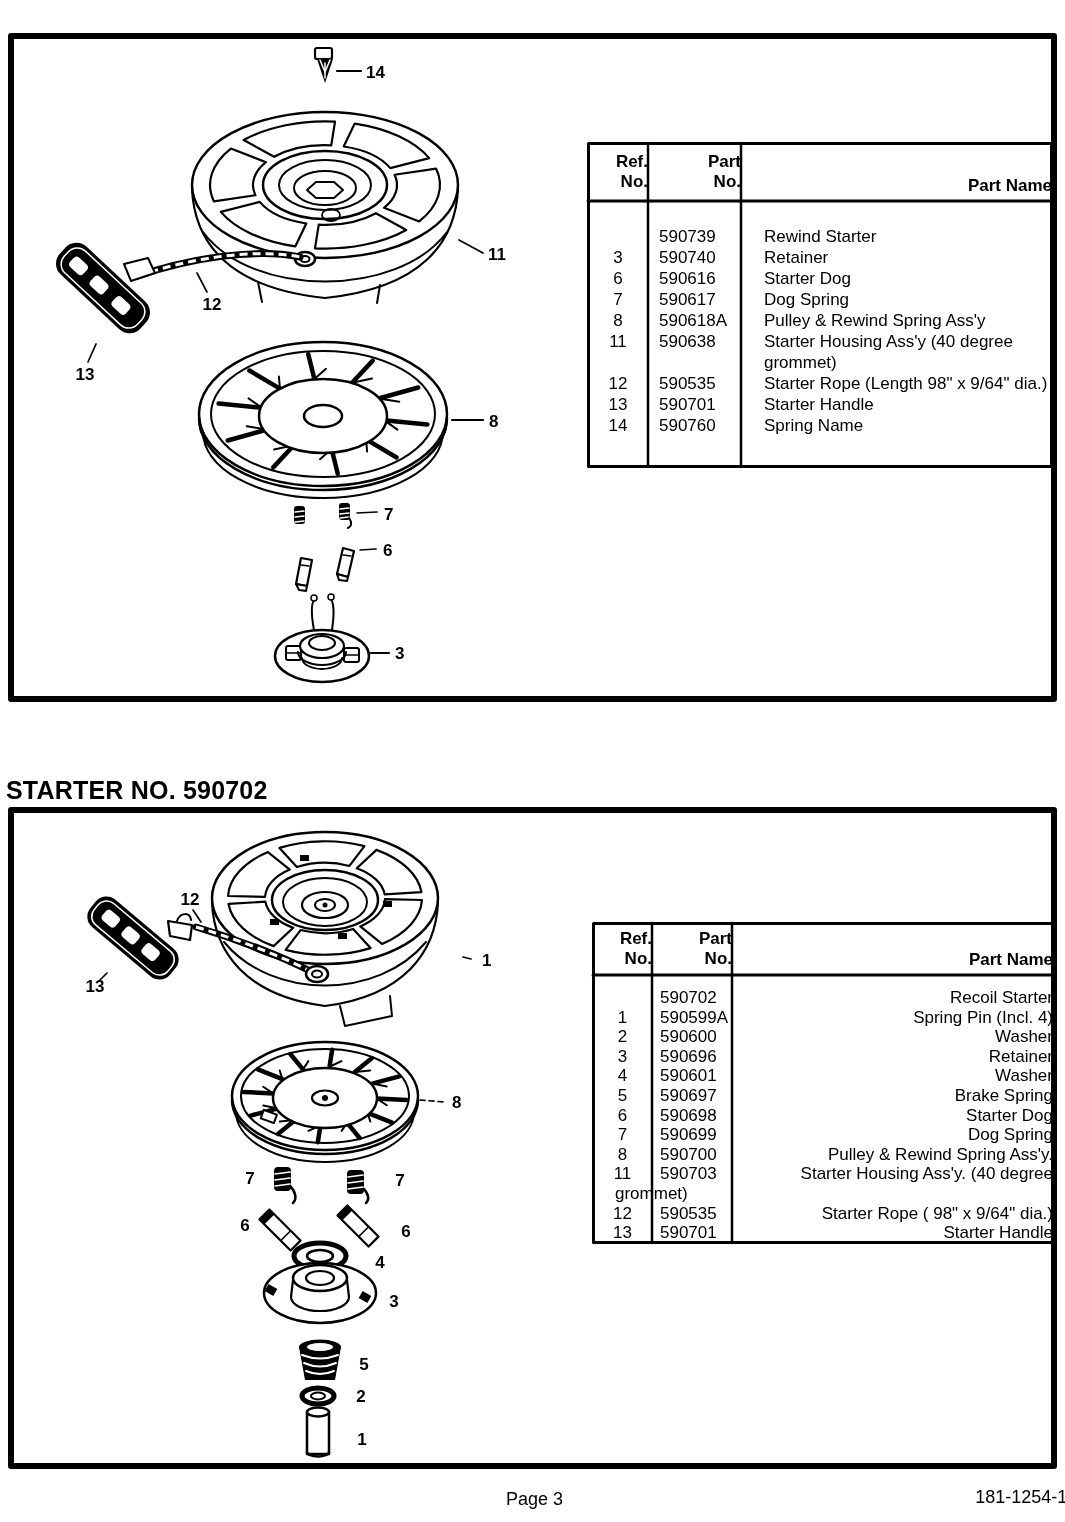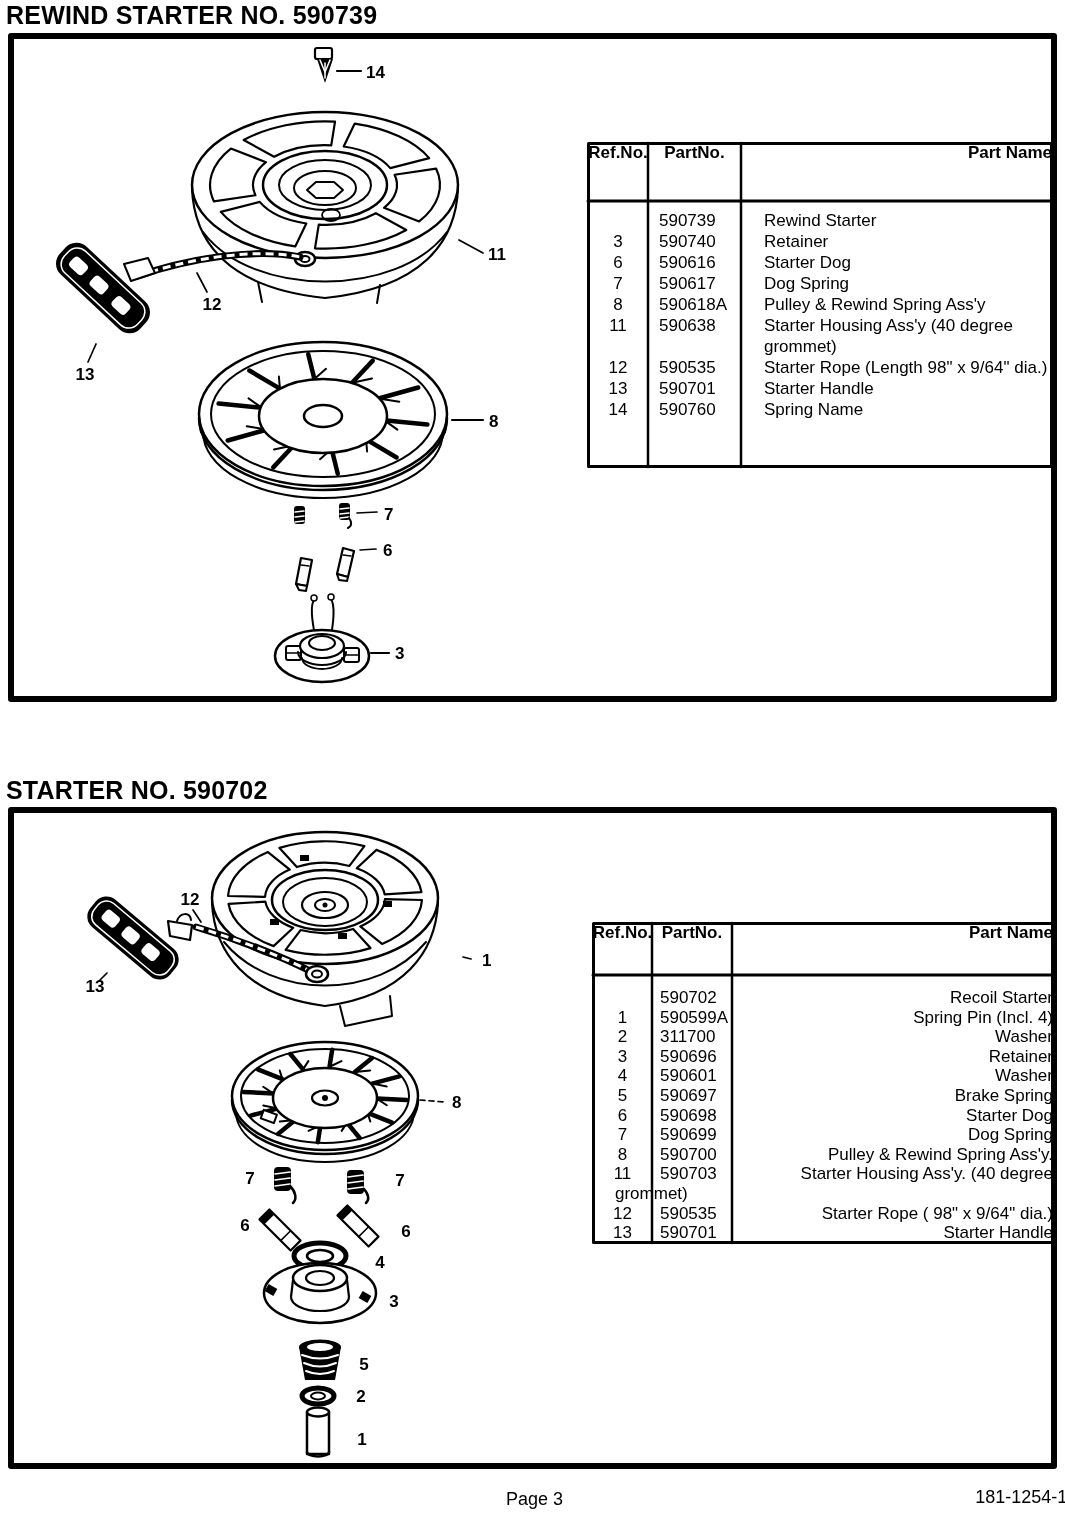--- a/index.html
+++ b/index.html
@@ -18,27 +18,27 @@
   .art text{fill:#000;stroke:none;font:700 17px "Liberation Sans","DejaVu Sans",sans-serif;}
   
   .title{position:absolute;left:6px;margin:0;font-size:25px;font-weight:bold;letter-spacing:.2px;white-space:nowrap;}
   .t1{top:1px;} .t2{top:776px;}
   
   .ptable{position:absolute;font-size:17px;}
   .pt1{left:588px;top:143px;width:464px;height:324px;}
   .pt2{left:593px;top:923px;width:460px;height:320px;}
   .thead{position:absolute;top:0;left:0;right:0;display:flex;font-weight:bold;}
   .pt1 .thead{height:58px;} .pt2 .thead{height:52px;}
-  .hcell{display:flex;flex-direction:row;justify-content:center;text-align:center;line-height:20px;}
+  .hcell{display:flex;flex-direction:column;justify-content:center;text-align:center;line-height:20px;align-items:flex-end;}
   .pt1 .h-ref{width:60px;} .pt1 .h-part{width:93px;}
   .pt2 .h-ref{width:59px;} .pt2 .h-part{width:80px;}
   .h-name{flex:1;text-align:left;justify-content:flex-end;padding-bottom:5px;}
   .pt1 .h-name{padding-left:8px;} .pt2 .h-name{padding-left:24px;}
   .tbody{position:absolute;left:0;right:0;}
-  .pt1 .tbody{top:61px;padding-top:6px;}
+  .pt1 .tbody{top:61px;padding-top:22px;}
   .pt2 .tbody{top:55px;padding-top:10px;}
   .trow{display:flex;}
   .pt1 .trow{line-height:21px;} .pt2 .trow{line-height:19.6px;}
   .tcell{overflow:visible;}
   .c-ref{text-align:center;flex:none;}
   .pt1 .c-ref{width:60px;} .pt1 .c-part{width:93px;padding-left:11px;flex:none;} .pt1 .c-name{width:290px;padding-left:12px;flex:none;}
   .pt2 .c-ref{width:59px;} .pt2 .c-part{width:80px;padding-left:8px;flex:none;} .pt2 .c-name{flex:1;padding-left:10px;white-space:nowrap;text-align:right;}
   .span-row .c-ref{width:auto;min-width:59px;text-align:left;padding-left:22px;white-space:nowrap;}
   
   .footer{position:absolute;font-size:18px;}
@@ -352,21 +352,20 @@
       <text x="245" y="1231" text-anchor="middle">6</text>
       <text x="406" y="1237" text-anchor="middle">6</text>
       <text x="380" y="1268" text-anchor="middle">4</text>
       <text x="394" y="1307" text-anchor="middle">3</text>
       <text x="364" y="1370" text-anchor="middle">5</text>
       <text x="361" y="1402" text-anchor="middle">2</text>
       <text x="362" y="1445" text-anchor="middle">1</text>
     </g>
   </svg>
 
-  <h1 class="title t1">REWIND STARTER NO. 590739</h1>
 
   <div class="ptable pt1">
     <div class="thead">
       <div class="hcell h-ref">
         <div>Ref.</div>
         <div>No.</div>
       </div>
       <div class="hcell h-part">
         <div>Part</div>
         <div>No.</div>
@@ -446,21 +445,21 @@
           <div class="tcell c-part">590702</div>
           <div class="tcell c-name">Recoil Starter</div>
         </div>
         <div class="trow">
           <div class="tcell c-ref">1</div>
           <div class="tcell c-part">590599A</div>
           <div class="tcell c-name">Spring Pin (Incl. 4)</div>
         </div>
         <div class="trow">
           <div class="tcell c-ref">2</div>
-          <div class="tcell c-part">311700</div>
+          <div class="tcell c-part">590600</div>
           <div class="tcell c-name">Washer</div>
         </div>
         <div class="trow">
           <div class="tcell c-ref">3</div>
           <div class="tcell c-part">590696</div>
           <div class="tcell c-name">Retainer</div>
         </div>
         <div class="trow">
           <div class="tcell c-ref">4</div>
           <div class="tcell c-part">590601</div>

